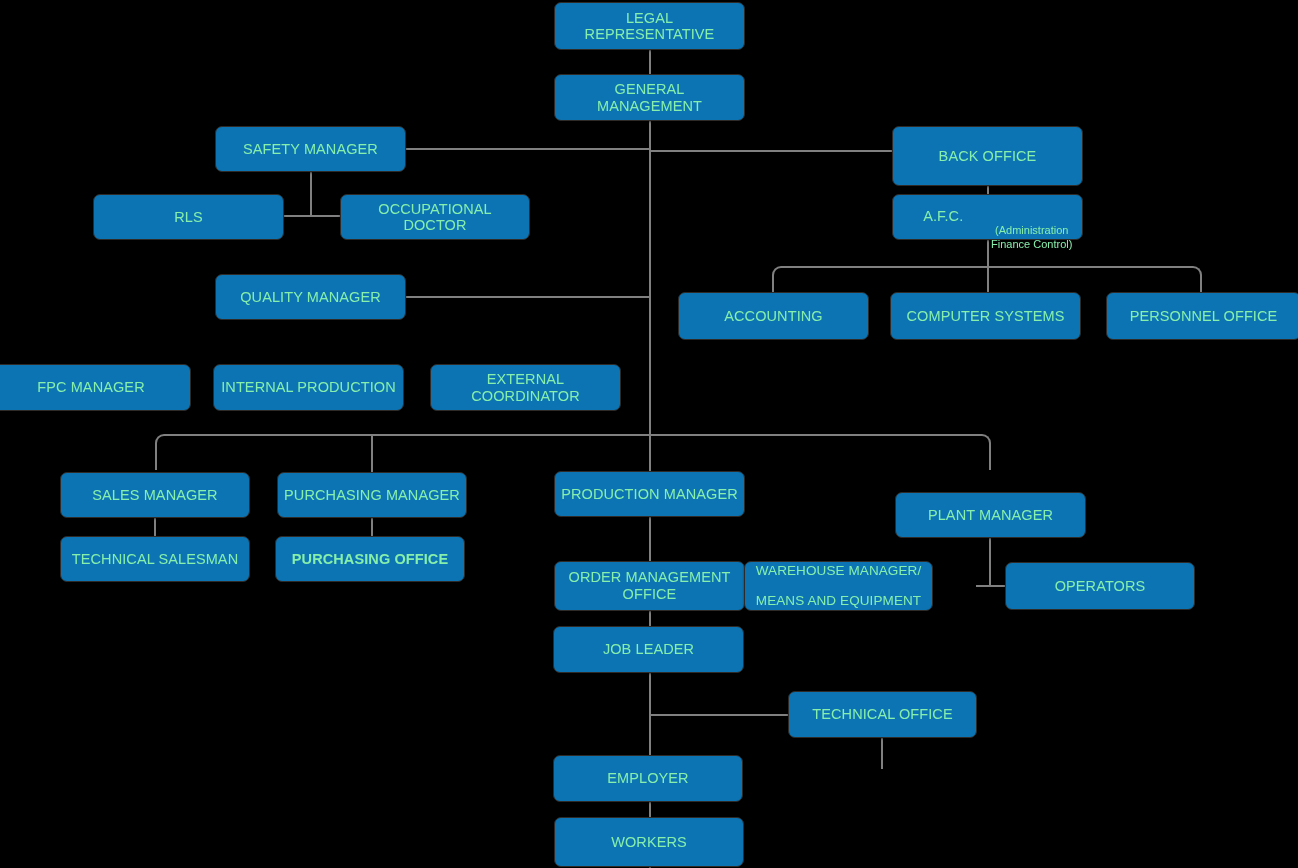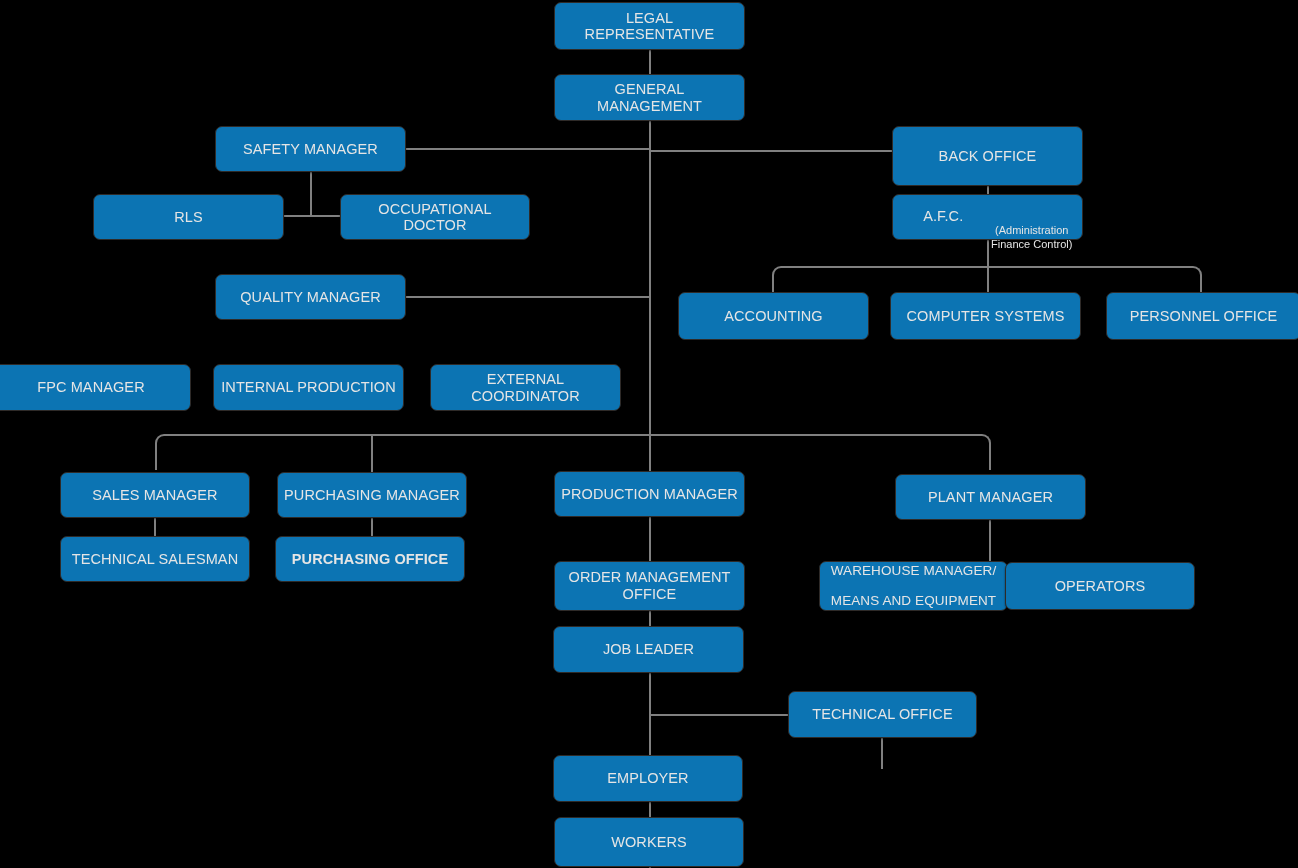--- a/index.html
+++ b/index.html
@@ -15,21 +15,21 @@
     background: #000000;
     overflow: hidden;
     font-family: "Liberation Sans", "DejaVu Sans", sans-serif;
   }
   .node {
     position: absolute;
     box-sizing: border-box;
     background: #0c74b3;
     border: 1px solid #2e2a28;
     border-radius: 7px;
-    color: #e5e5e5;
+    color: #86efac;
     display: flex;
     align-items: center;
     justify-content: center;
     text-align: center;
     z-index: 5;
     padding: 2px 6px;
     line-height: 1.12;
     letter-spacing: 0.1px;
     font-size: 14.5px;
     font-weight: 400;
@@ -178,37 +178,37 @@
   </div>
 
   <div class="node" style="left:277px; top:472px; width:190px; height:46px;">
     <span class="label">PURCHASING MANAGER</span>
   </div>
 
   <div class="node" style="left:554px; top:471px; width:191px; height:46px;">
     <span class="label">PRODUCTION MANAGER</span>
   </div>
 
-  <div class="node" style="left:895px; top:474px; width:191px; height:46px;">
+  <div class="node" style="left:895px; top:492px; width:191px; height:46px;">
     <span class="label">PLANT MANAGER</span>
   </div>
 
   <div class="node" style="left:60px; top:536px; width:190px; height:46px;">
     <span class="label">TECHNICAL SALESMAN</span>
   </div>
 
   <div class="node" style="left:275px; top:536px; width:190px; height:46px;font-weight:bold;">
     <span class="label">PURCHASING OFFICE</span>
   </div>
 
   <div class="node two-line" style="left:554px; top:561px; width:191px; height:50px;">
     <span class="label">ORDER MANAGEMENT OFFICE</span>
   </div>
 
-  <div class="node two-line" style="left:819px; top:561px; width:189px; height:50px; flex-direction:column; font-size:13.5px;gap:14px;">
+  <div class="node two-line" style="left:744px; top:561px; width:189px; height:50px; flex-direction:column; font-size:13.5px;gap:14px;">
     <span class="label">WAREHOUSE MANAGER/</span>
     <span class="label">MEANS AND EQUIPMENT</span>
   </div>
 
   <div class="node" style="left:1005px; top:562px; width:190px; height:48px;">
     <span class="label">OPERATORS</span>
   </div>
 
   <div class="node" style="left:553px; top:626px; width:191px; height:47px;">
     <span class="label">JOB LEADER</span>

